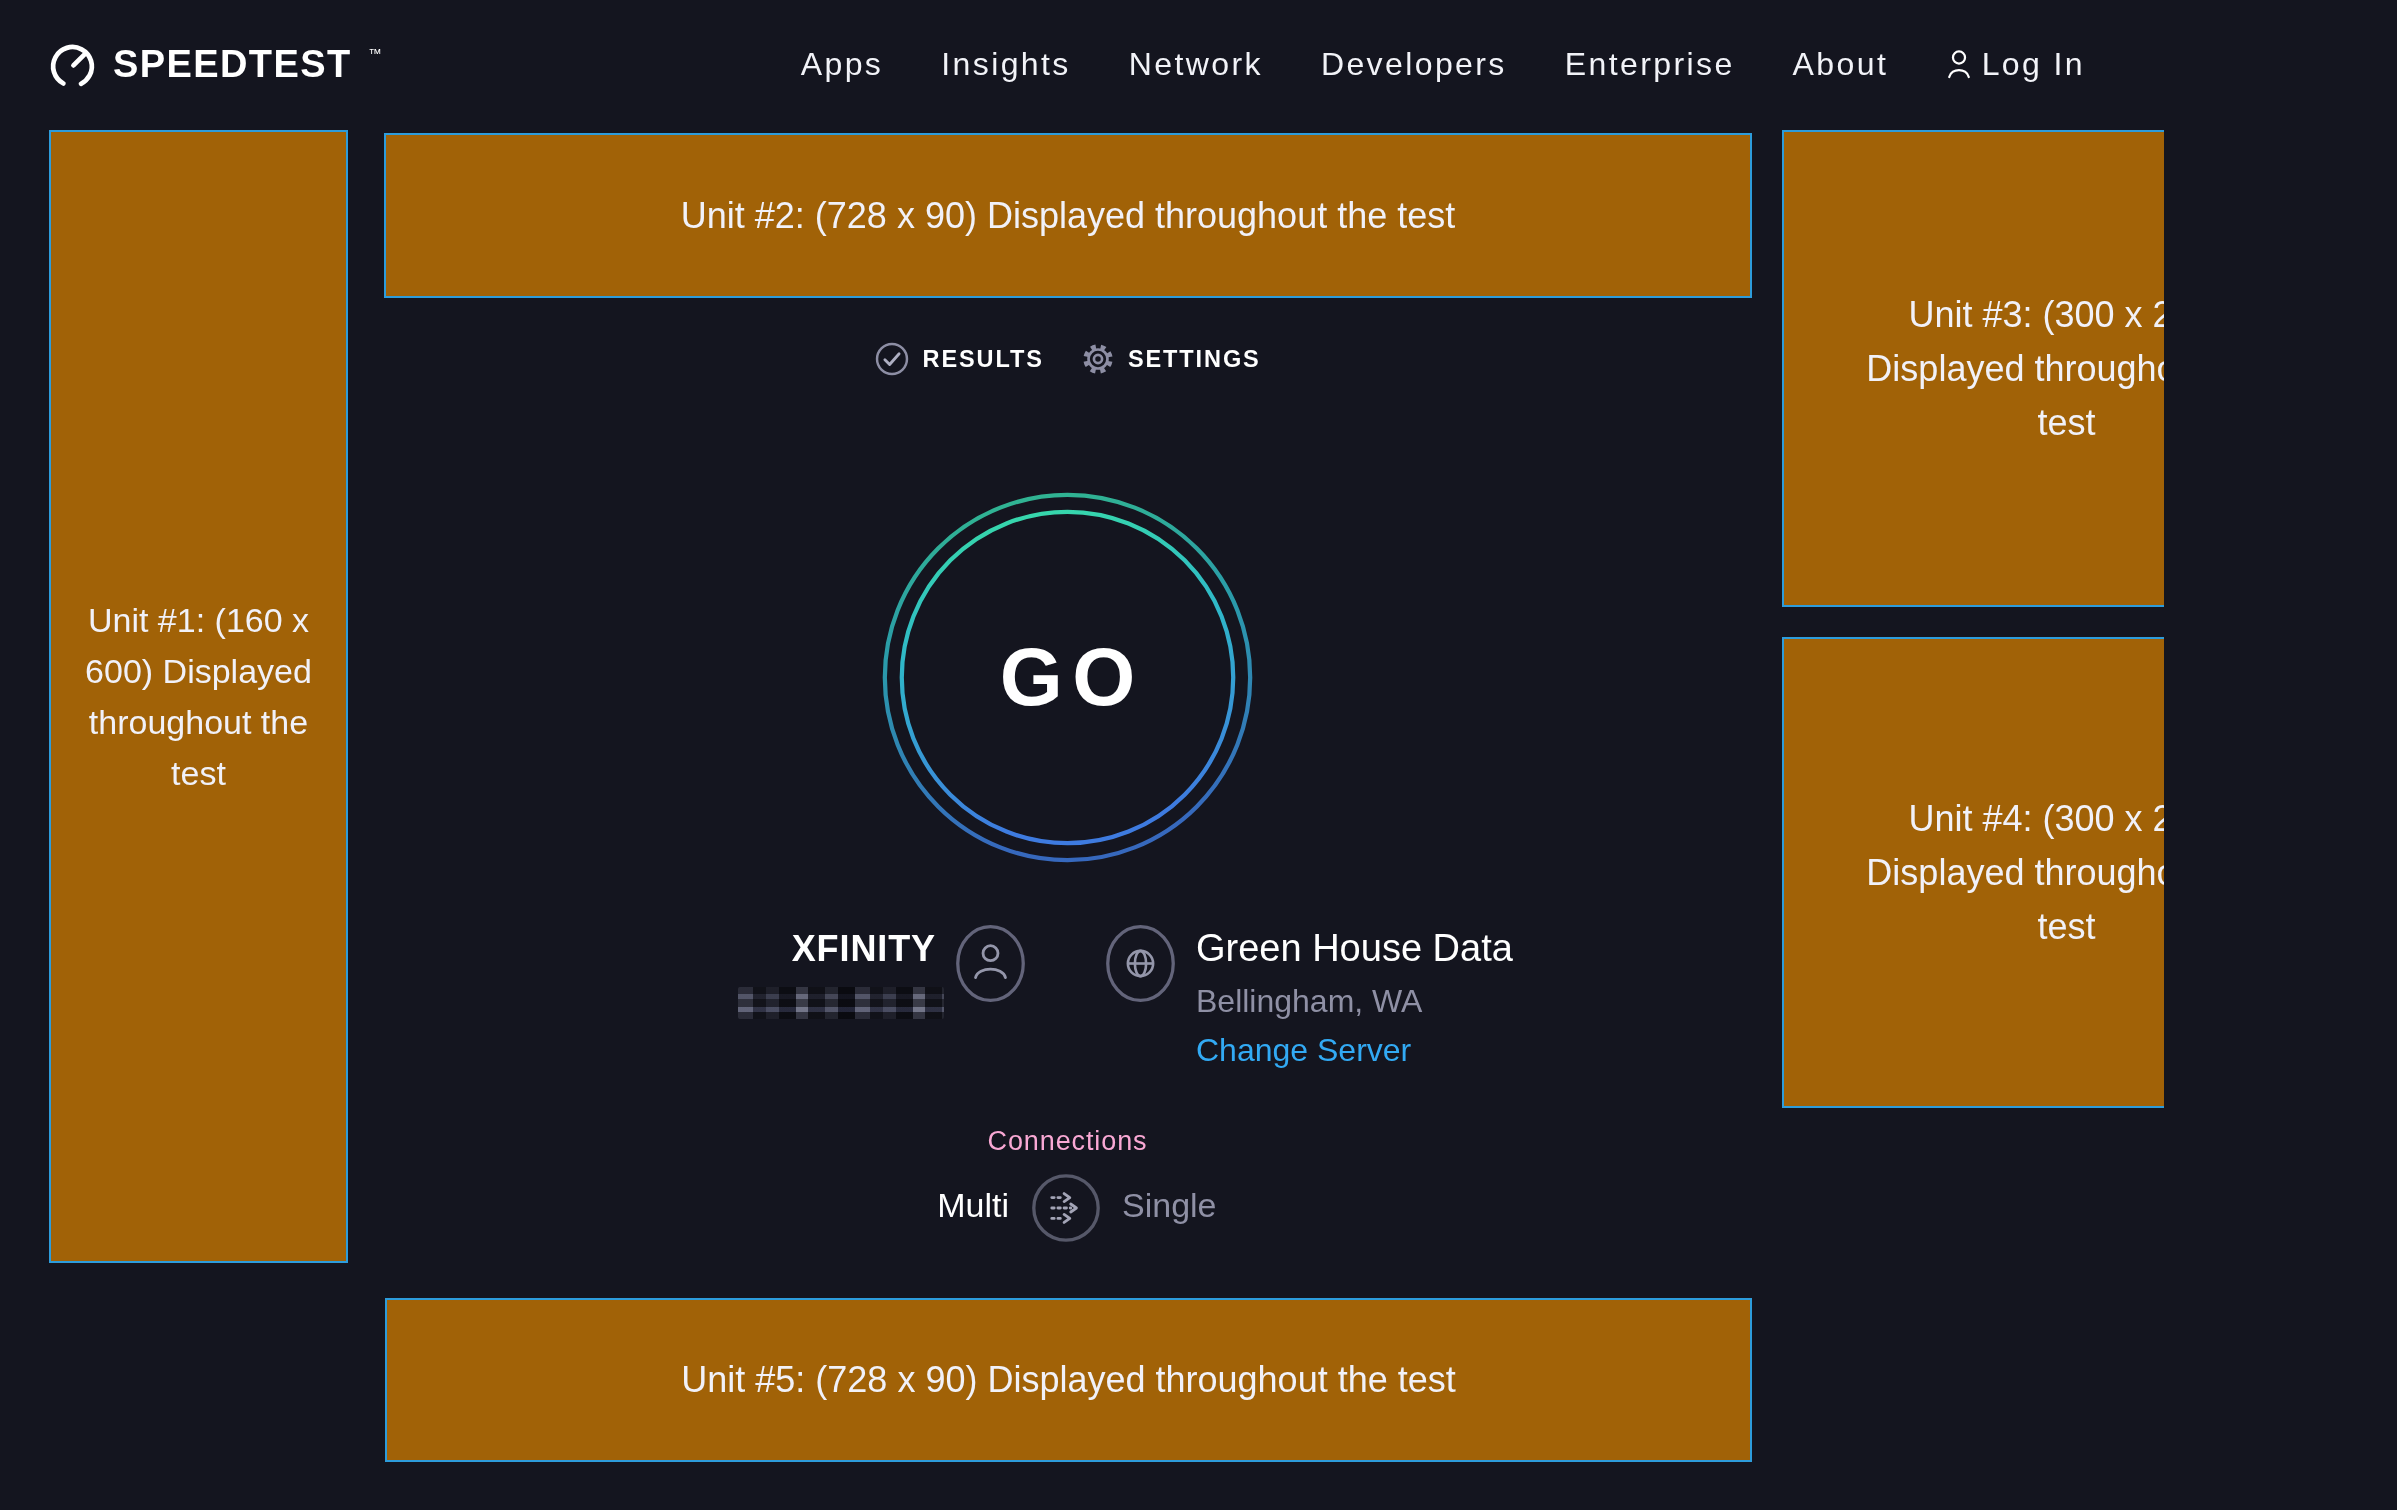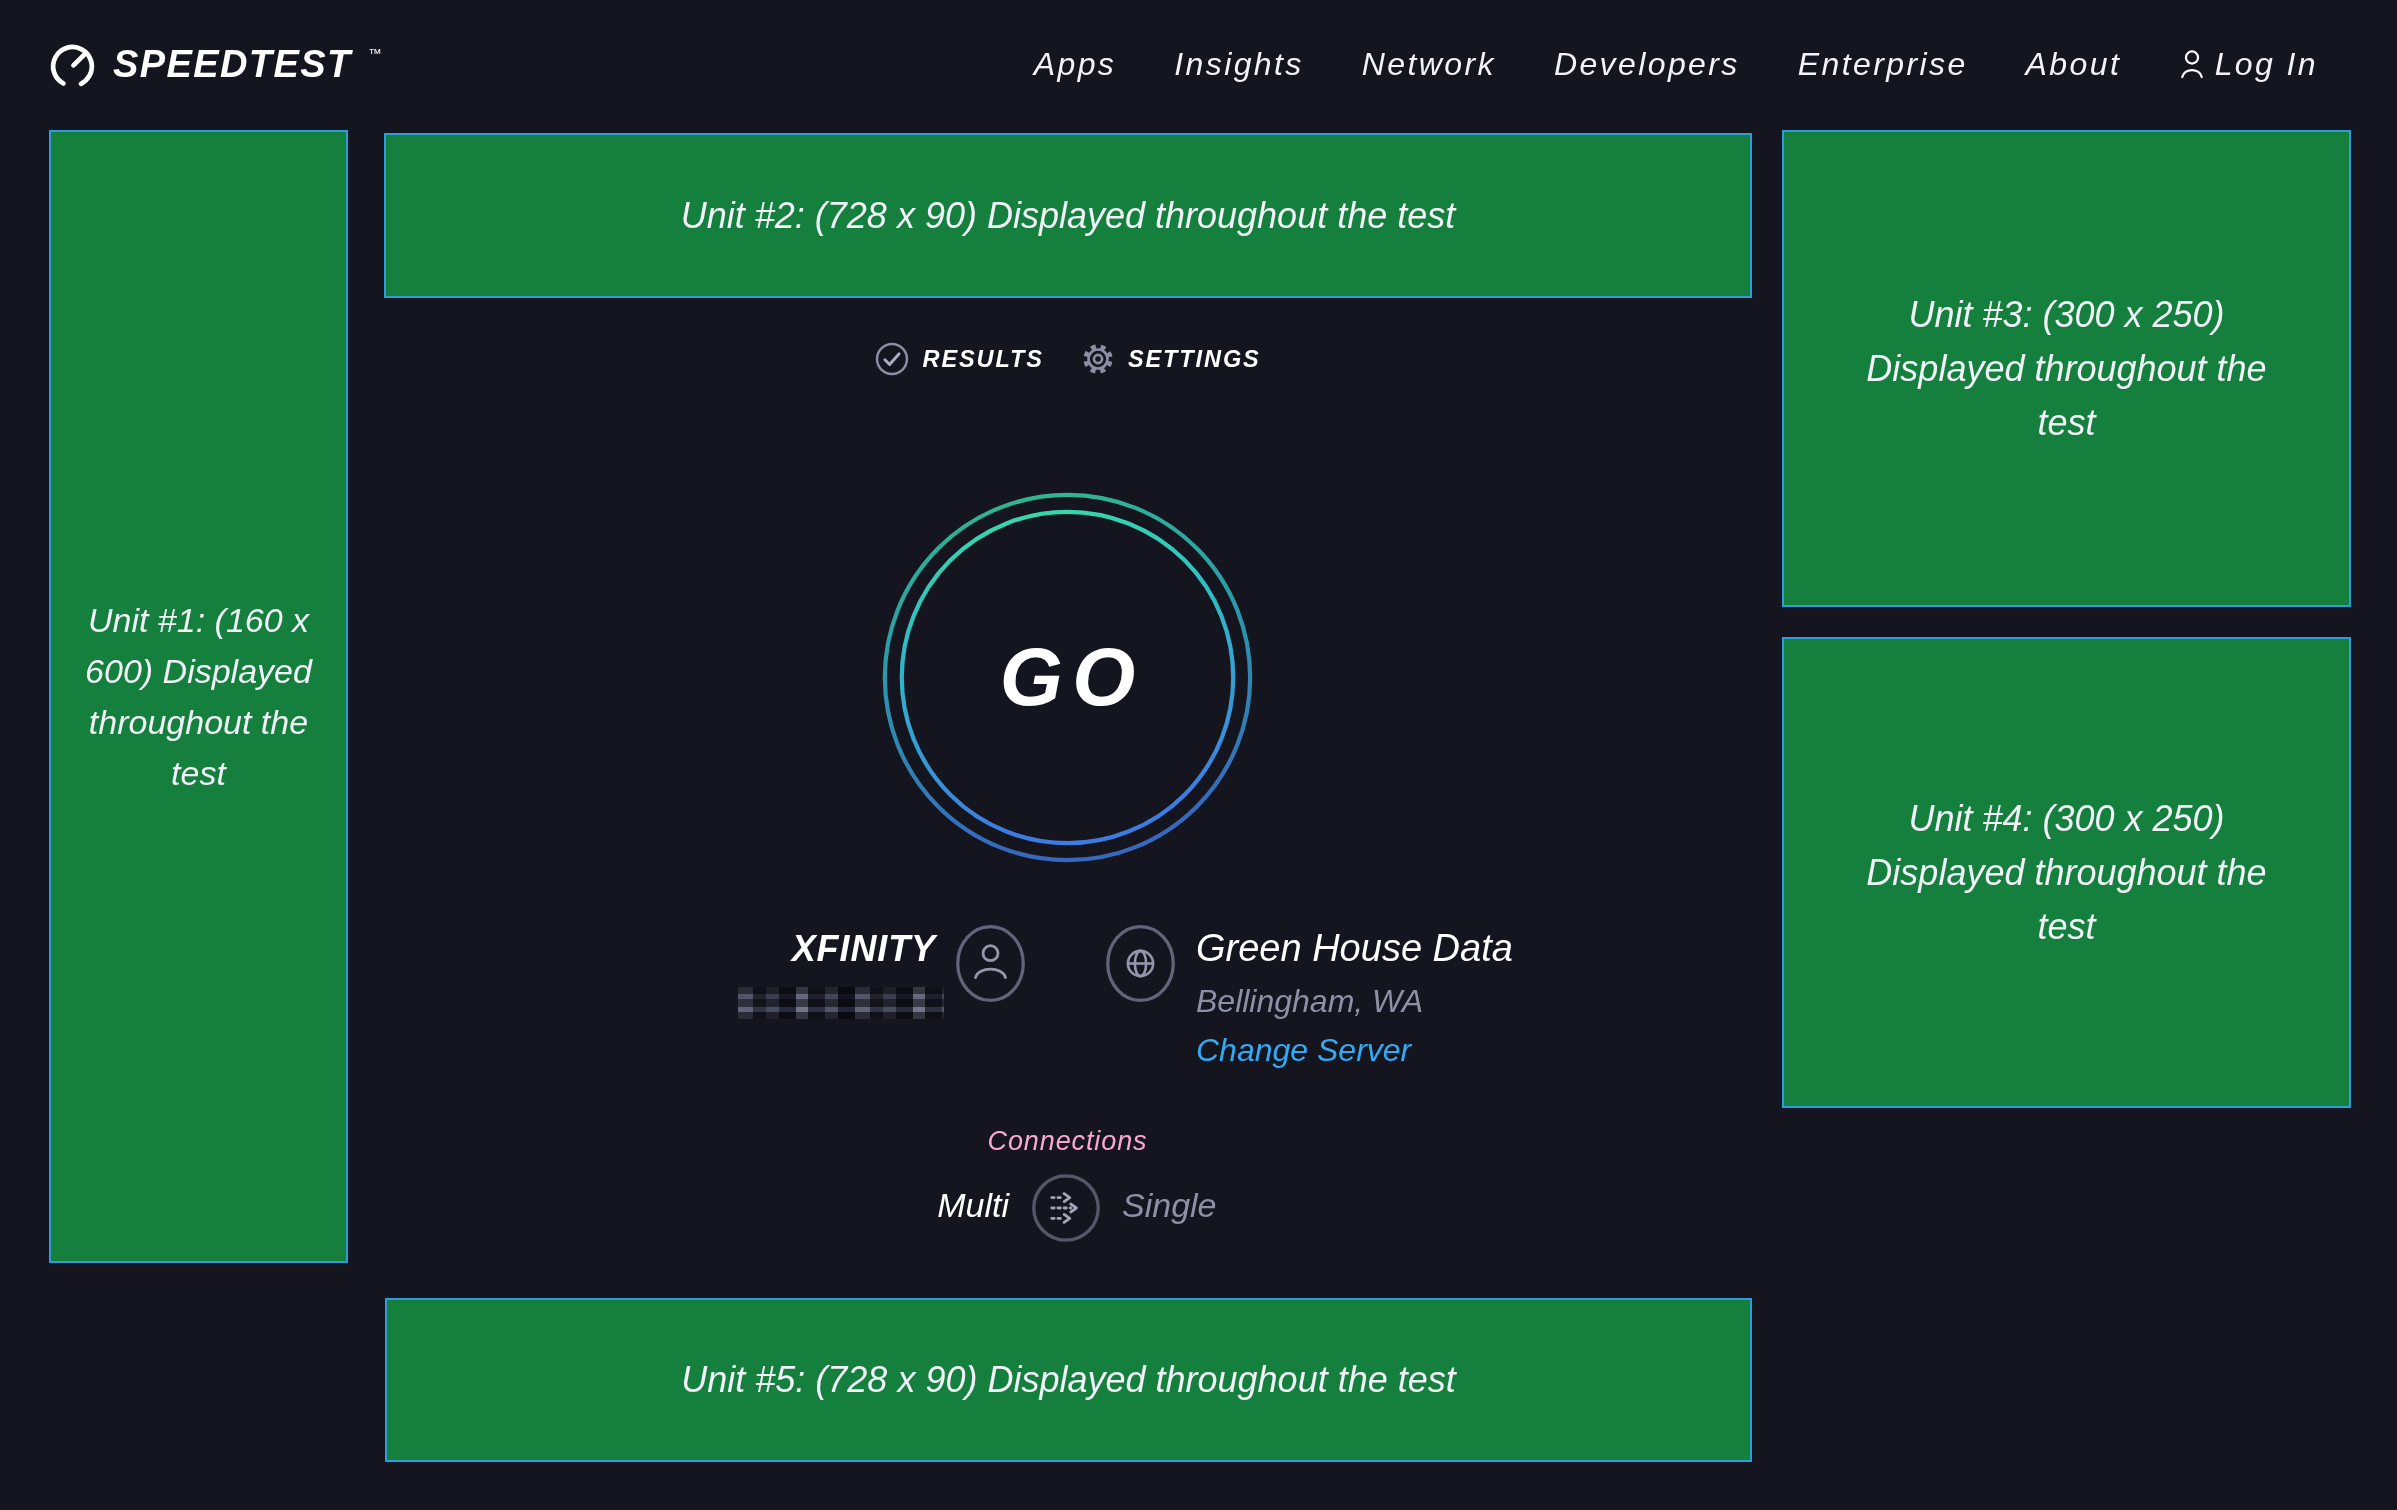--- a/index.html
+++ b/index.html
@@ -1,31 +1,31 @@
 <!DOCTYPE html>
 <html style="font-size:15px"><head>
 <meta charset="utf-8">
 <style>
   html,body{margin:0;padding:0;background:#14151f;}
-  #page{position:relative;width:2397px;height:1510px;overflow:hidden;
-        background:#14151f;font-family:"Liberation Sans",sans-serif;font-style:italic;
+  #page{position:relative;width:2164px;height:1510px;overflow:hidden;
+        background:#14151f;font-family:"Liberation Sans",sans-serif;
         -webkit-font-smoothing:antialiased;}
 
   
   .topnav{position:absolute;top:0;left:0;width:100%;height:128px;display:flex;
           align-items:center;padding:0 79px 0 47px;box-sizing:border-box;}
   .logo{display:flex;align-items:center;gap:15px;cursor:pointer;}
   .brand{font-size:38px;font-weight:700;letter-spacing:1.4px;color:#ffffff;}
   .tm{font-size:13px;color:#ffffff;align-self:flex-start;margin:7.5px 0 0 1.9px;}
   .navlinks{margin-left:auto;display:flex;align-items:center;gap:58px;}
   .navlink{font-size:32px;letter-spacing:2.4px;color:#f2f3f8;cursor:pointer;white-space:nowrap;}
   .login{display:flex;align-items:center;gap:9.4px;cursor:pointer;}
 
   
-  .ad{position:absolute;background:#15803d;border:2.8px solid #2d9cdb;box-sizing:border-box;
+  .ad{position:absolute;background:#a16207;border:2.8px solid #2d9cdb;box-sizing:border-box;
       display:flex;align-items:center;justify-content:center;text-align:center;
       color:#f1f1f8;font-size:36px;line-height:1.5;cursor:pointer;}
   .ad1{left:49px;top:130px;width:299px;height:1133px;font-size:34px;padding:11px 26px;}
   .ad2{left:384px;top:133px;width:1368px;height:165px;}
   .ad3{left:1782px;top:130px;width:569px;height:477px;padding:0 55px;}
   .ad4{left:1782px;top:637px;width:569px;height:471px;padding:0 74px;}
   .ad5{left:385px;top:1298px;width:1367px;height:164px;}
 
   
   .tabs{position:absolute;left:384px;top:341px;width:1367px;display:flex;

